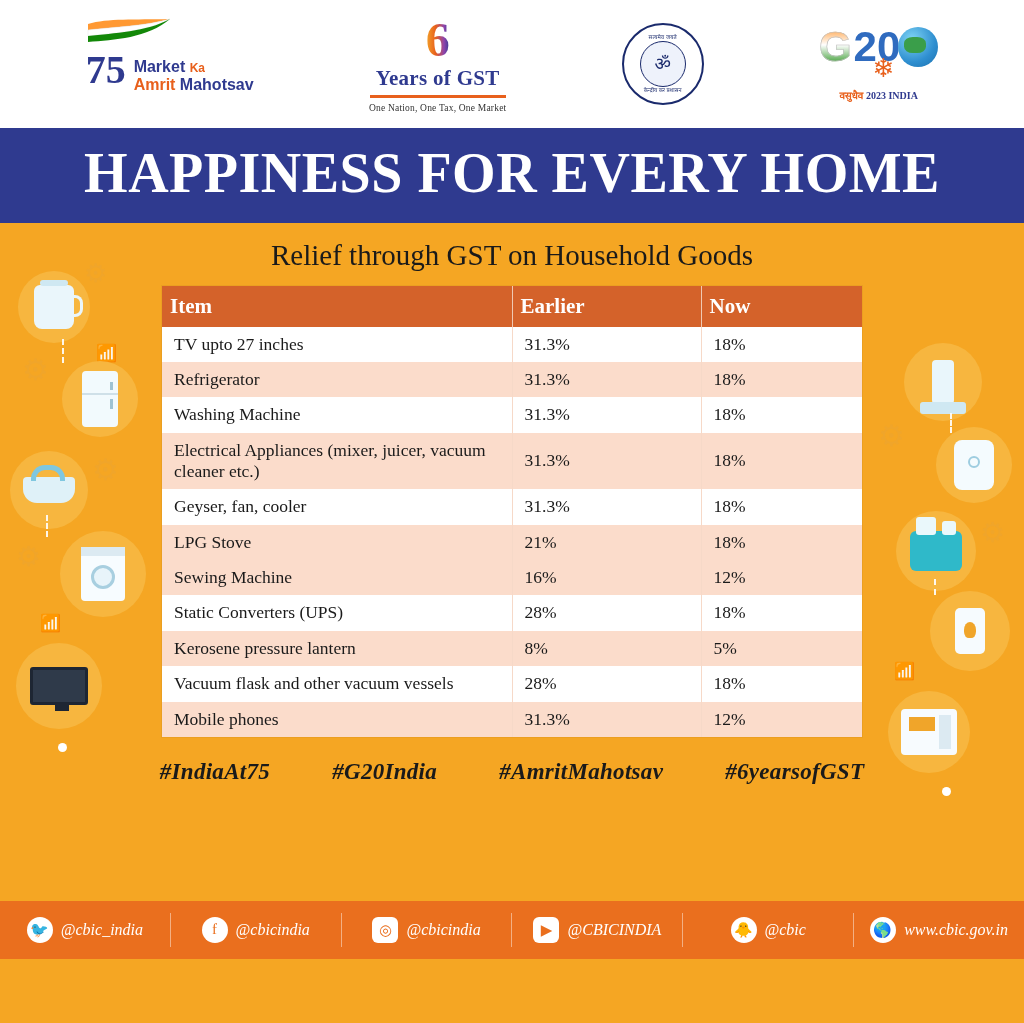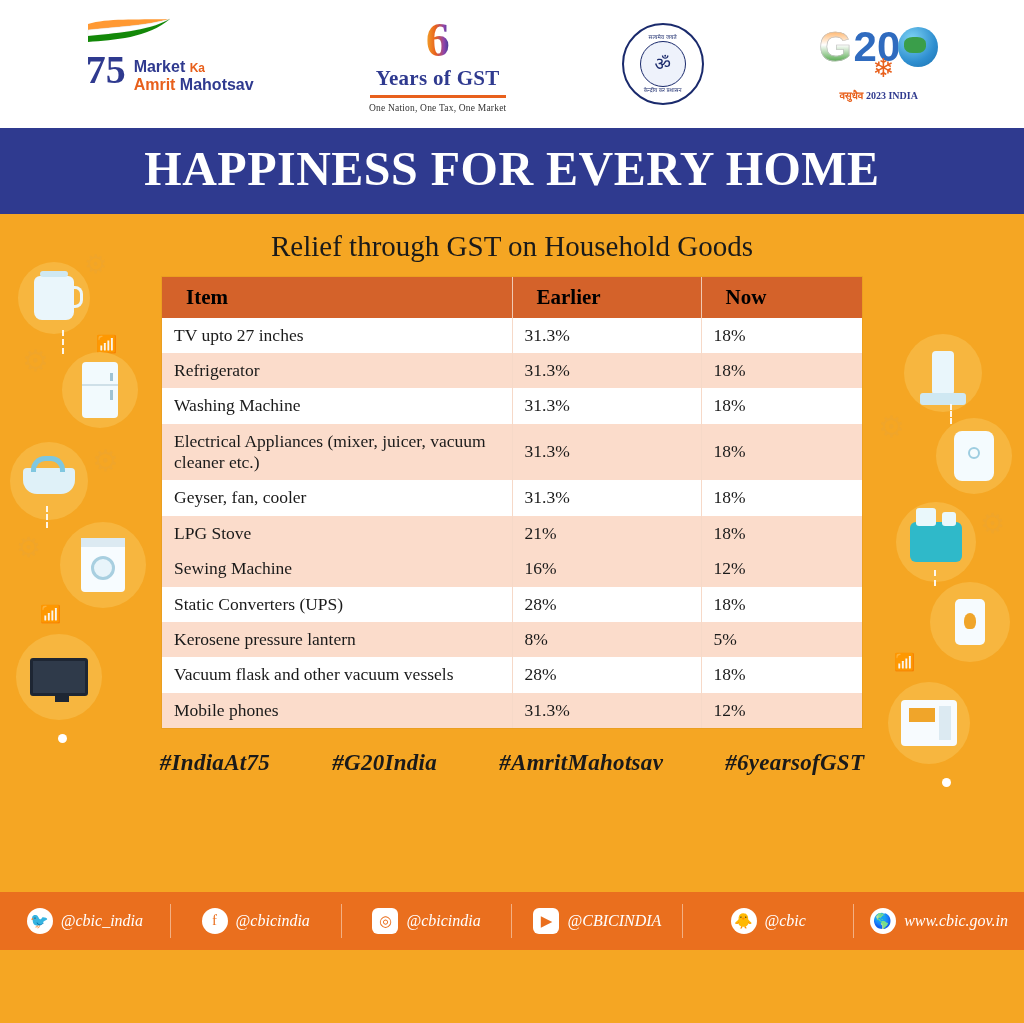--- a/index.html
+++ b/index.html
@@ -104,21 +104,21 @@
     color: #ffffff;
     text-align: center;
     padding: 14px 0 18px;
   }
   .title-banner h1 {
     font-family: "Liberation Serif", serif;
     font-size: 38px; letter-spacing: .5px; line-height: 1.12; font-weight: bold;
   }
   .title-banner h2 {
     font-family: "Liberation Serif", serif;
-    font-size: 48px; letter-spacing: .5px; line-height: 1.12; font-weight: bold;
+    font-size: 56px; letter-spacing: .5px; line-height: 1.12; font-weight: bold;
   }
 
   
   .body-area {
     position: relative;
     height: 678px;
     background: #f5a623;
     padding-top: 16px;
   }
   .subtitle {
@@ -132,24 +132,24 @@
   
   .table-wrap {
     width: 700px;
     margin: 0 auto;
     background: #fde9de;
     box-shadow: 0 0 0 1px rgba(0,0,0,.04);
   }
   table { width: 100%; border-collapse: collapse; font-family: "Liberation Serif", serif; }
   thead th {
     background: #d4622a;
-    color: #000000;
+    color: #ffffff;
     text-align: left;
     font-size: 21px;
-    padding: 8px 24px;
+    padding: 8px 8px;
     font-weight: bold;
     border-right: 1px solid #f0c9b2;
   }
   thead th:last-child { border-right: none; }
   tbody td {
     font-size: 17.5px;
     color: #1a1a1a;
     padding: 7px 12px;
     border-right: 1px solid #f6d9c8;
     vertical-align: middle;

